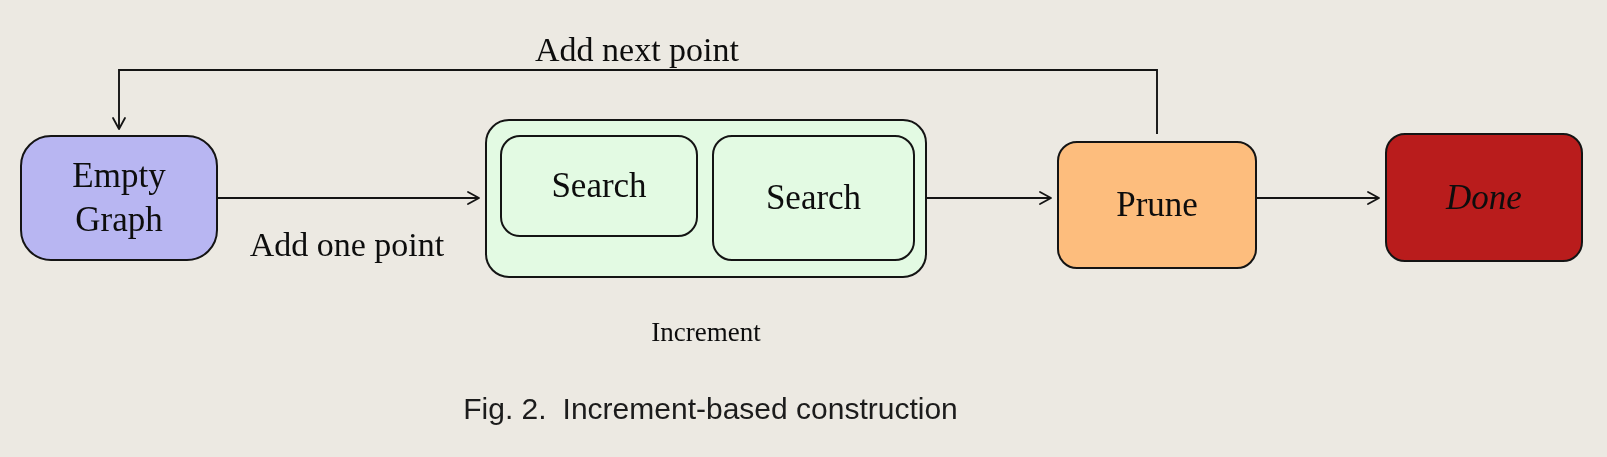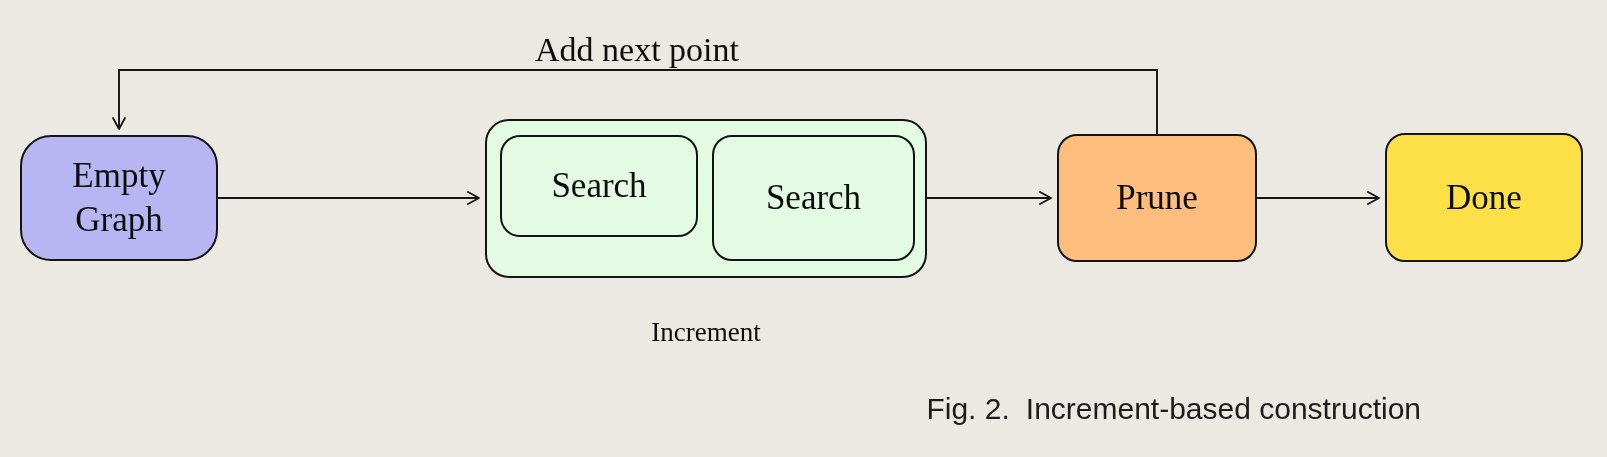--- a/index.html
+++ b/index.html
@@ -53,26 +53,27 @@
   }
   .node-search {
     left: 500px; top: 135px; width: 198px; height: 102px;
     background: #E3FAE3;
   }
   .node-connect {
     left: 712px; top: 135px; width: 203px; height: 126px;
     background: #E3FAE3;
   }
   .node-prune {
-    left: 1057px; top: 134px; width: 200px; height: 128px;
+    left: 1057px; top: 141px; width: 200px; height: 128px;
     background: #FDBD7D;
   }
   .node-done {
     left: 1385px; top: 133px; width: 198px; height: 129px;
-    background: #fde047;
+    background: #b91c1c;
+    font-style: italic;
   }
   .edge-label {
     position: absolute;
     font-size: 34px;
     white-space: nowrap;
     text-align: center;
     margin-top: 21px;
   }
   .label-add-next-point {
     left: 467px; top: 10px; width: 340px;
@@ -80,21 +81,21 @@
   .label-add-one-point {
     left: 221px; top: 205px; width: 252px;
   }
   .label-increment {
     left: 485px; top: 296px; width: 442px;
     font-size: 27px;
   }
   .figure-caption {
     position: absolute;
     left: 0; top: 392px; width: 1421px;
-    text-align: right;
+    text-align: center;
     font-family: "Liberation Sans", "DejaVu Sans", sans-serif;
     font-size: 30px;
     color: #1c1c1c;
   }
   .figure-caption .caption-label {
     margin-right: 16px;
   }
 </style>
 </head>
 <body>
@@ -130,20 +131,21 @@
   <div class="node node-prune">
     <span class="node-label">Prune</span>
   </div>
 
   <div class="node node-done">
     <span class="node-label">Done</span>
   </div>
 
   <div class="edge-label label-add-next-point">Add next point</div>
 
+  <div class="edge-label label-add-one-point">Add one point</div>
 
   <div class="edge-label label-increment">Increment</div>
 
   <div class="figure-caption">
     <span class="caption-label">Fig. 2.</span><span>Increment-based construction</span>
   </div>
 
 </div>
 
 </body></html>

